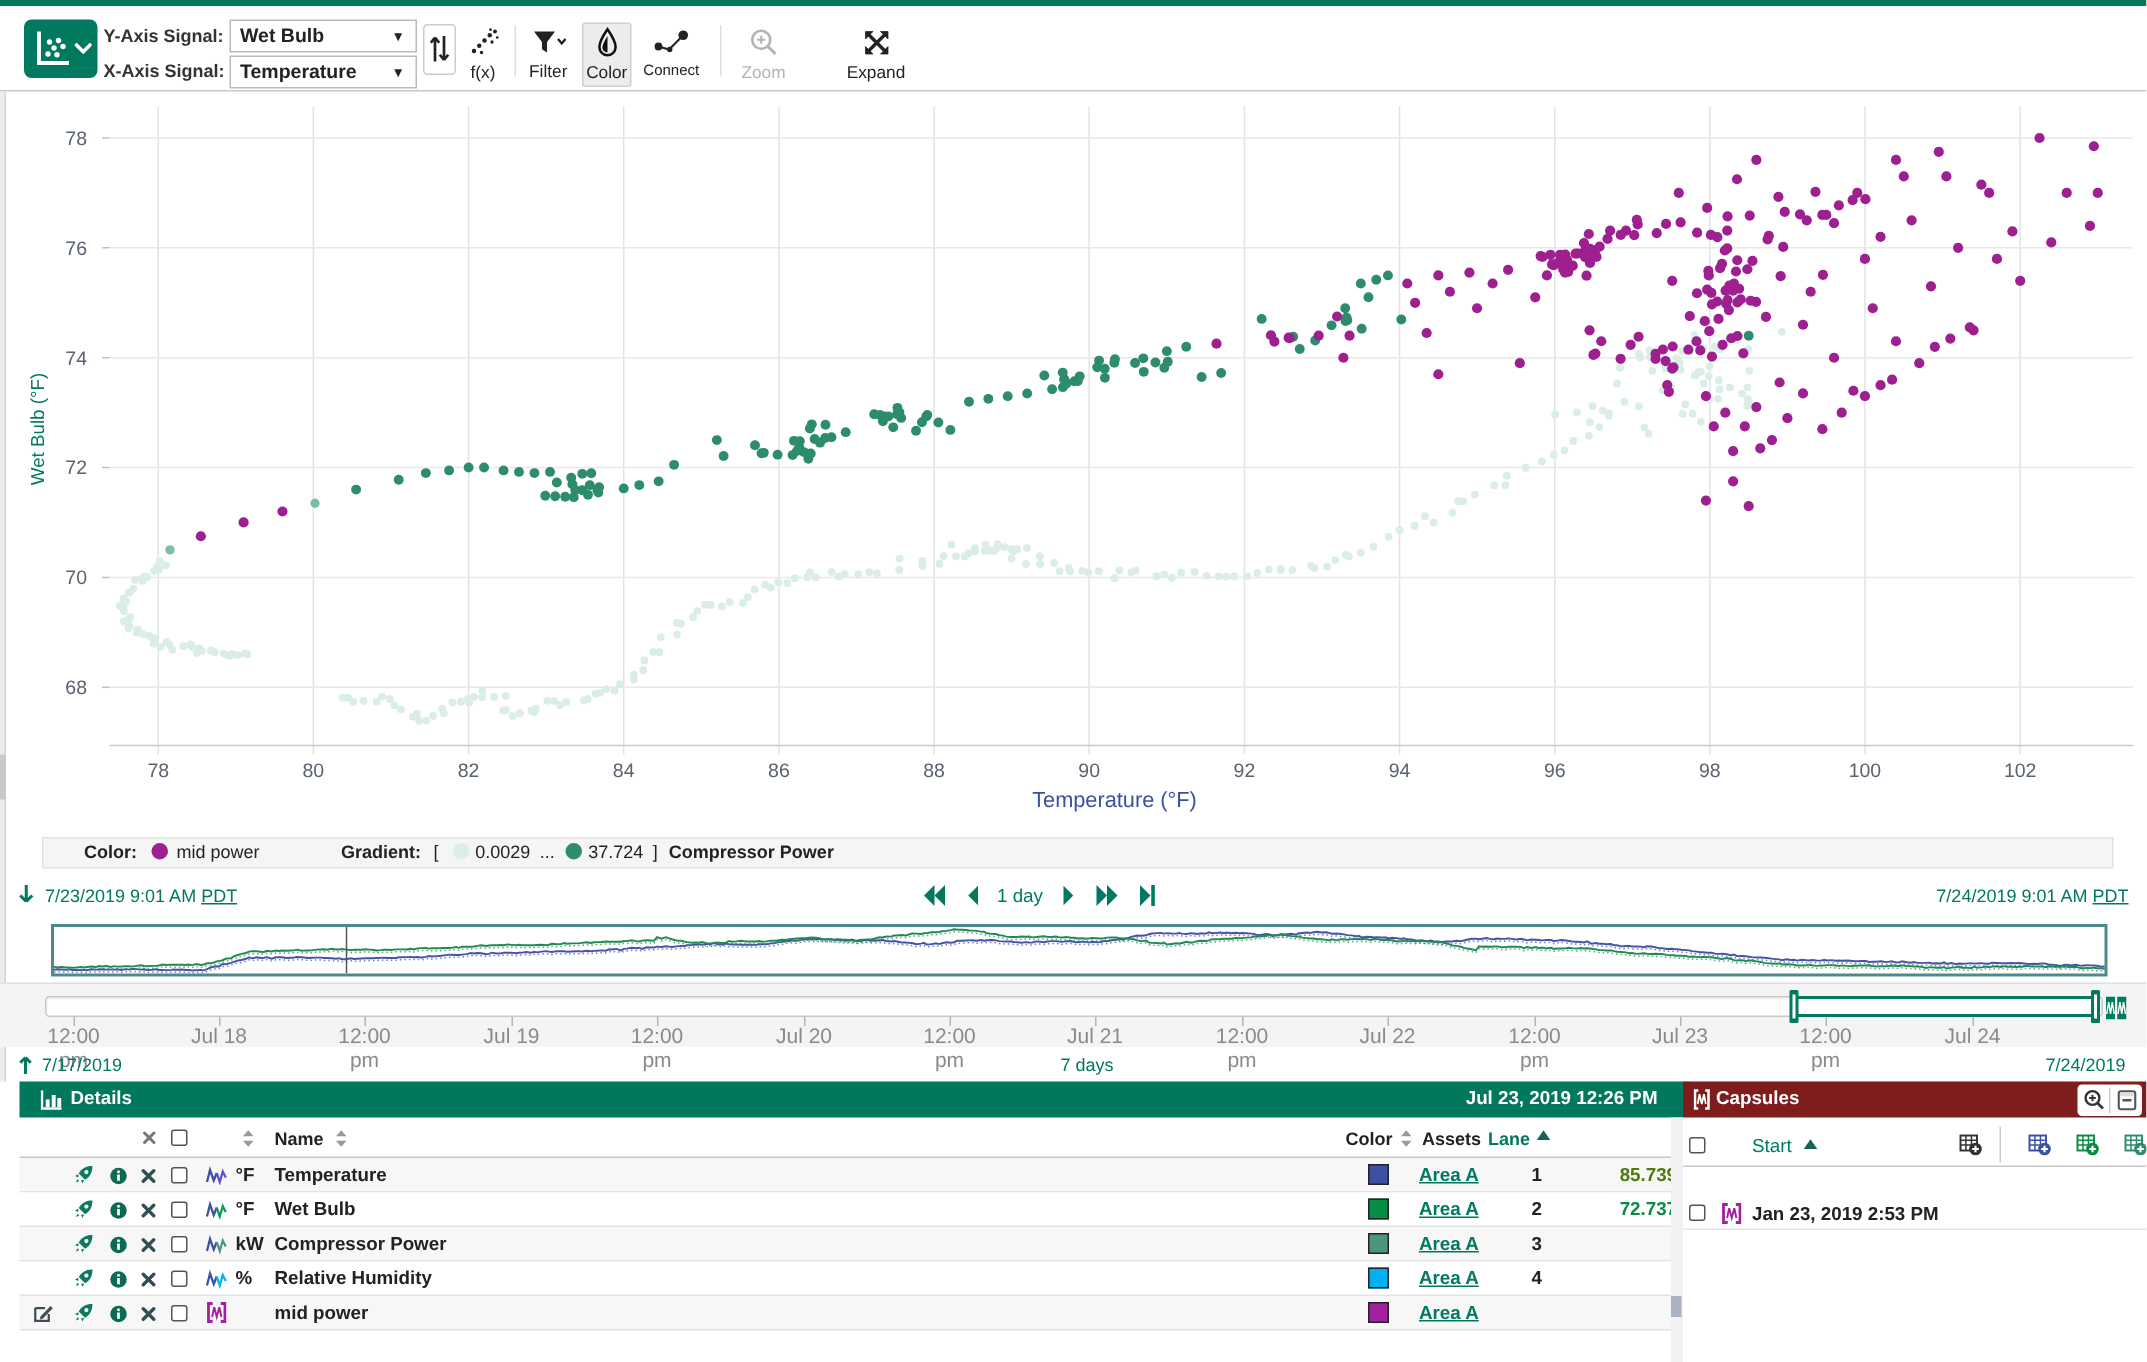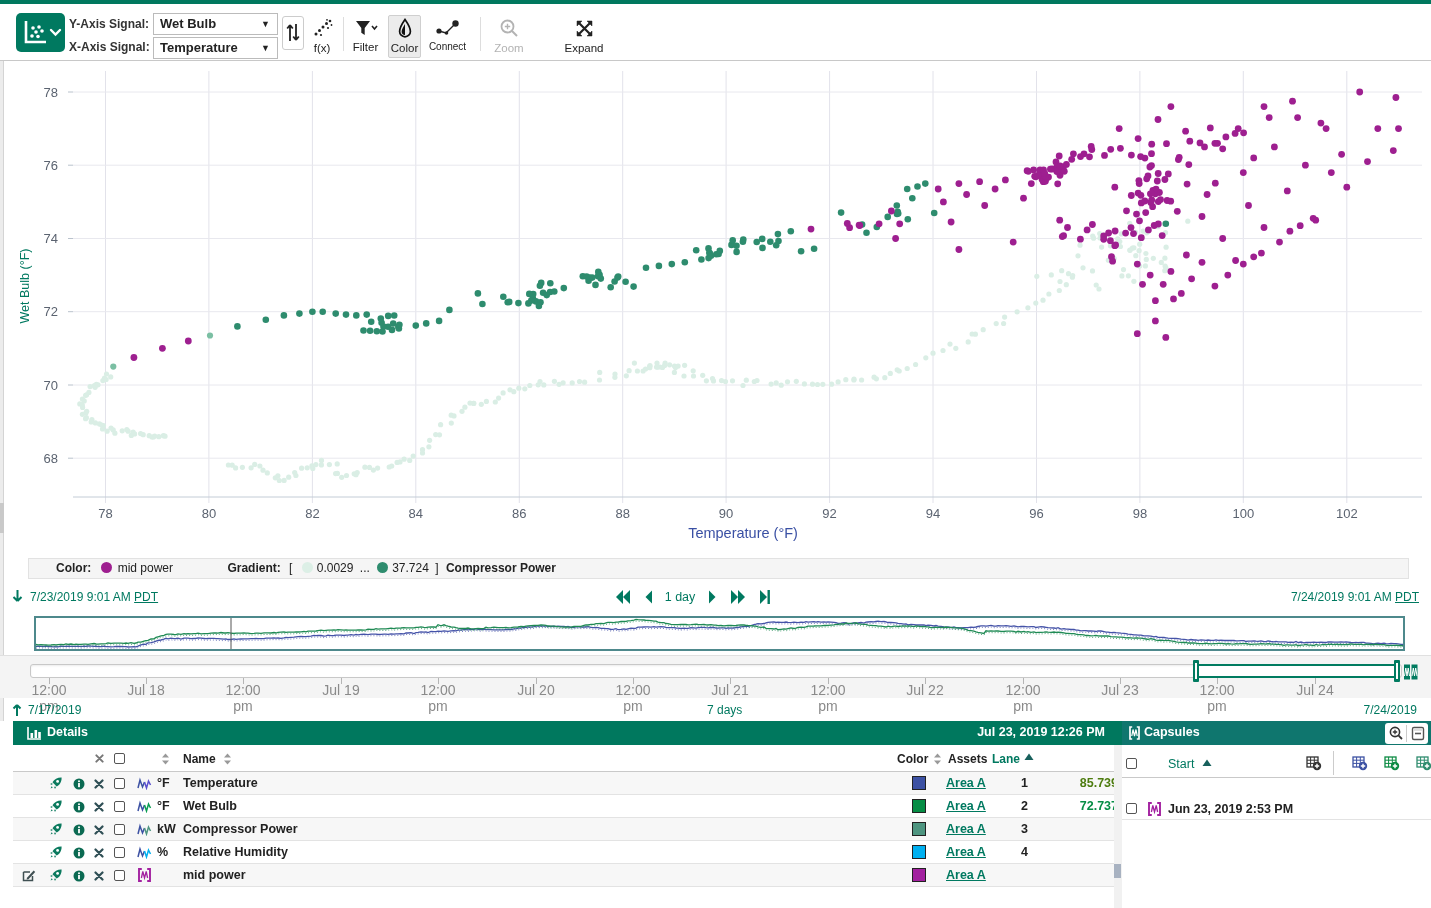--- a/index.html
+++ b/index.html
@@ -1022,21 +1022,21 @@
           <path d="M3.4 10 L4.8 3.5 L6.5 10 L8.2 3.5 L9.6 10" stroke="#a321a0" stroke-width="1.3" fill="none"></path>
         </svg>
         <span class="abs" style="left:170px;top:4px;font-weight:700">mid power</span>
         <div class="abs" style="left:899px;top:4px;width:14px;height:14px;background:#a321a0;border:1px solid #222"></div>
         <span class="abs" style="left:933px;top:4px;color:#007960;font-weight:700;text-decoration:underline">Area A</span>
       </div>
   <div class="abs" style="left:1108px;top:24px;width:1px;height:163px;background:#ddd"></div>
 </div>
 
 <div class="abs" style="left:1122px;top:721px;width:309px;height:187px;background:#fff">
-  <div class="abs" style="left:0;top:0;width:309px;height:24px;background:#0f766e;color:#fff">
+  <div class="abs" style="left:0;top:0;width:309px;height:24px;background:#7f1d1d;color:#fff">
     <svg class="abs" style="left:7px;top:5px" width="11" height="14" viewBox="0 0 11 14">
       <path d="M3.2 1 H1 V13 H3.2 M7.8 1 H10 V13 H7.8" stroke="#fff" stroke-width="1.7" fill="none"></path>
       <path d="M2.8 10 L4 3.5 L5.5 10 L7 3.5 L8.2 10" stroke="#fff" stroke-width="1.2" fill="none"></path>
     </svg>
     <span class="abs" style="left:22px;top:4px;font-size:12.5px;font-weight:700">Capsules</span>
     <div class="abs" style="right:3px;top:1.5px;width:43px;height:21px;background:#fff;border-radius:3px">
       <svg width="43" height="21" viewBox="0 0 43 21">
         <line x1="21.5" y1="2" x2="21.5" y2="19" stroke="#ccc"></line>
         <circle cx="10" cy="9" r="4.6" stroke="#333" stroke-width="1.6" fill="none"></circle>
         <path d="M13.4 12.4 L17 16" stroke="#333" stroke-width="1.8"></path>
@@ -1078,18 +1078,18 @@
           <circle cx="11" cy="10" r="4.2" fill="#2e8c6e"></circle>
           <path d="M11 7.8 V12.2 M8.8 10 H13.2" stroke="#fff" stroke-width="1.4"></path>
         </svg>
       </div>
       <div class="abs" style="left:0;top:78px;width:309px;height:21px;background:#fff;border-bottom:1px solid #e3e3e3;font-size:12.5px;color:#222">
         <div class="abs" style="left:4px;top:4px;width:11px;height:11px;border:1.5px solid #555;border-radius:2px;background:#fff"></div>
         <svg width="13" height="14" viewBox="0 0 13 14" class="abs" style="left:26px;top:3px">
           <path d="M3.8 1 H1 V13 H3.8 M9.2 1 H12 V13 H9.2" stroke="#a321a0" stroke-width="1.9" fill="none"></path>
           <path d="M3.4 10 L4.8 3.5 L6.5 10 L8.2 3.5 L9.6 10" stroke="#a321a0" stroke-width="1.3" fill="none"></path>
         </svg>
-        <span class="abs" style="left:46px;top:3px;font-weight:700">Jun 23, 2019 2:53 PM</span>
+        <span class="abs" style="left:46px;top:3px;font-weight:700">Jan 23, 2019 2:53 PM</span>
       </div>
 </div>
 <div class="abs" style="left:1114px;top:745px;width:8px;height:163px;background:#f1f1f1"></div>
 <div class="abs" style="left:1114px;top:864px;width:7px;height:14px;background:#a8b2c1"></div>
 
 </div>
 </body></html>

